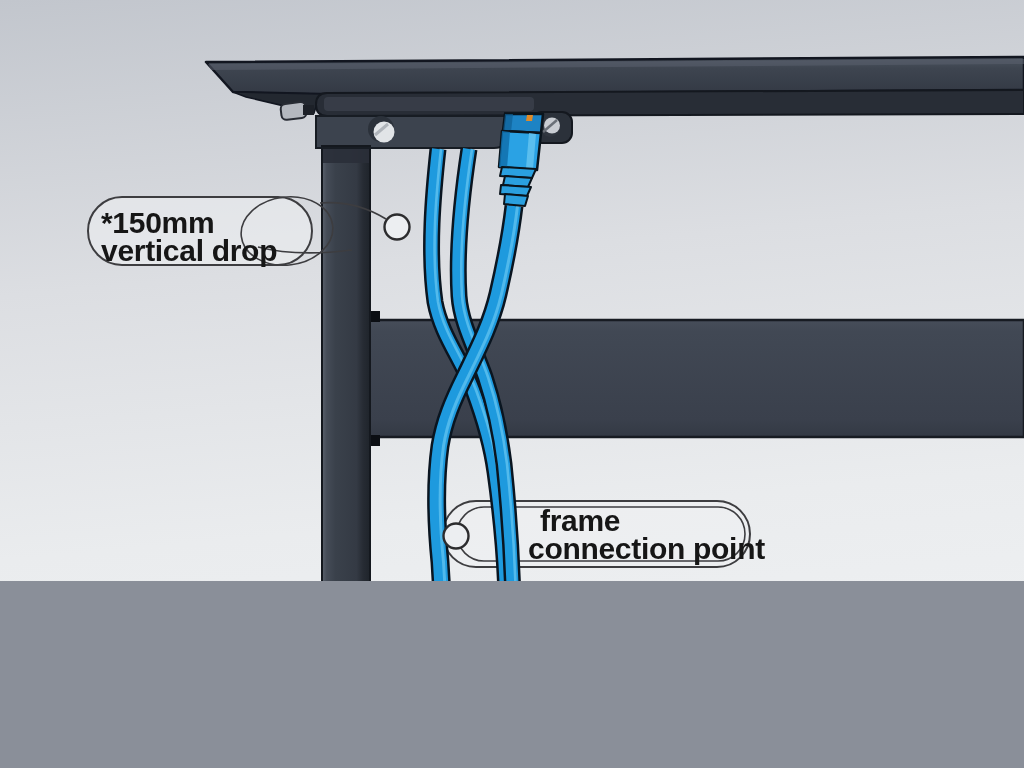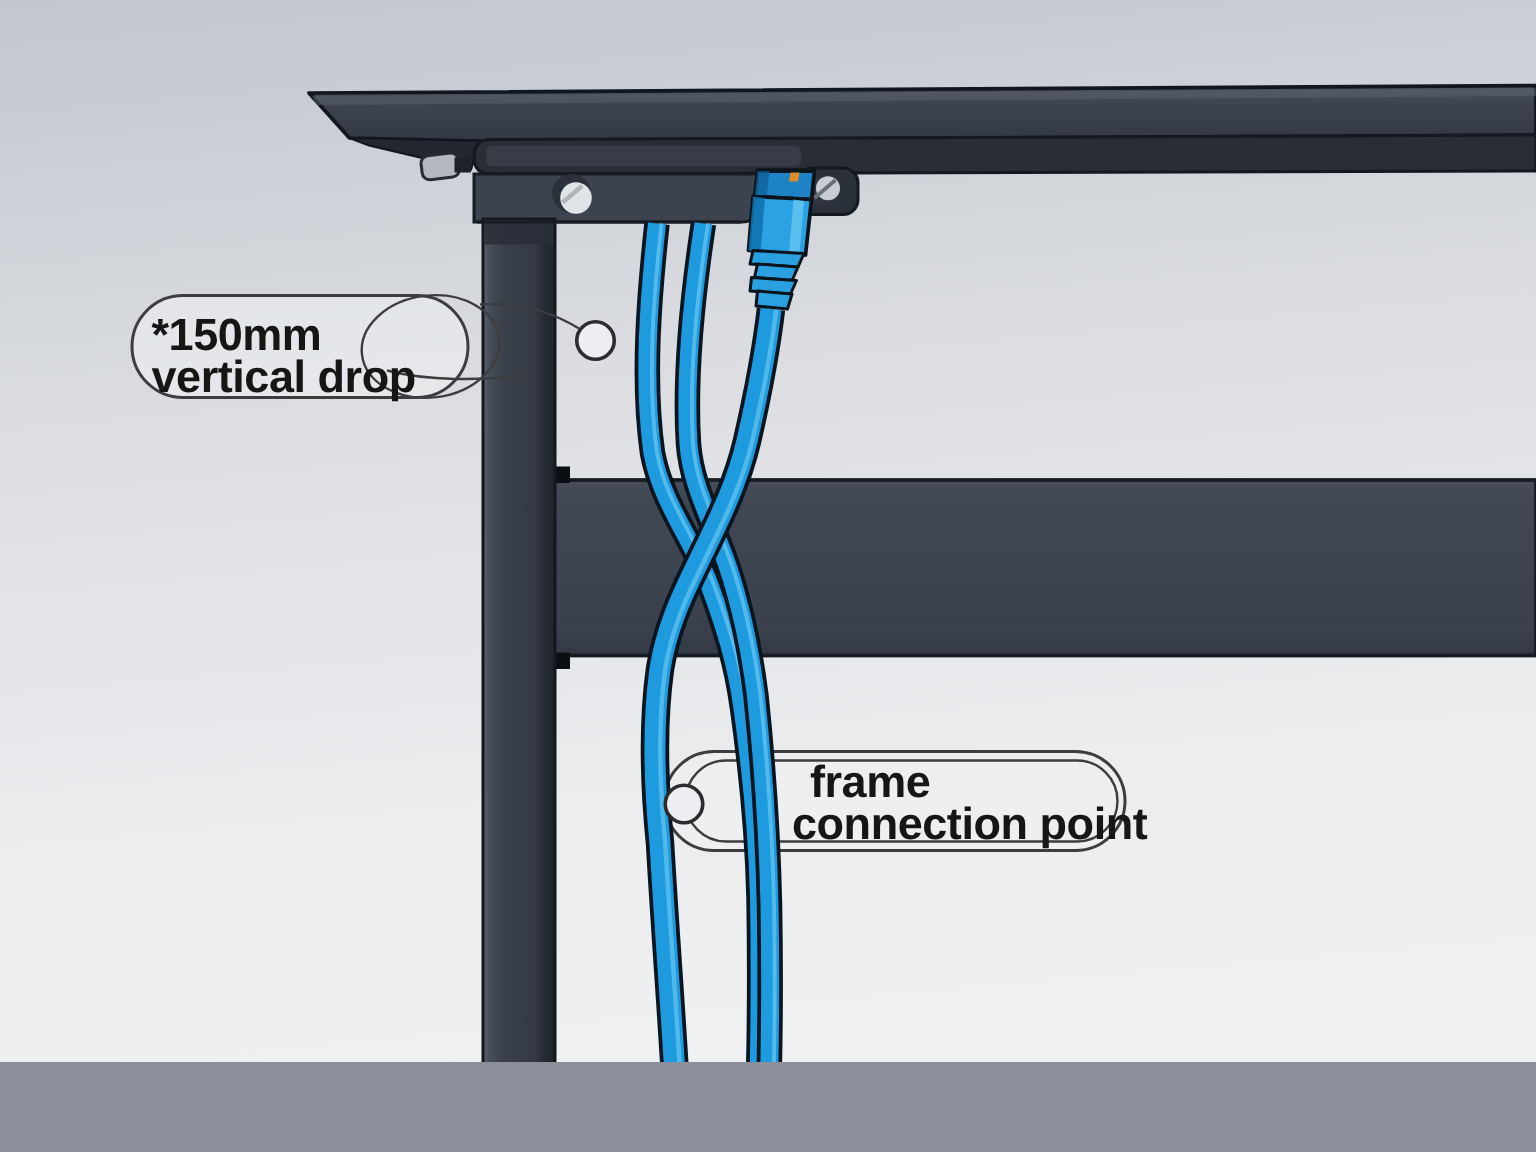--- a/index.html
+++ b/index.html
@@ -1,17 +1,17 @@
 <!DOCTYPE html>
 <html><head>
 <meta charset="utf-8">
 <style>
   html,body{margin:0;padding:0;background:#8a8f99;}
   .stage{
-    position:relative;width:1024px;height:708px;overflow:hidden;
+    position:relative;width:1024px;height:581px;overflow:hidden;
     font-family:"Liberation Sans", sans-serif;
   }
   svg{display:block}
   .callout-text{
     font-family:"Liberation Sans", sans-serif;
     font-weight:bold;font-size:30px;fill:#161616;letter-spacing:-0.3px;
   }
   .sketch{fill:none;stroke:#3d3d40;stroke-width:2;}
   .sketch-thin{fill:none;stroke:#3d3d40;stroke-width:1.6;}
 </style>

